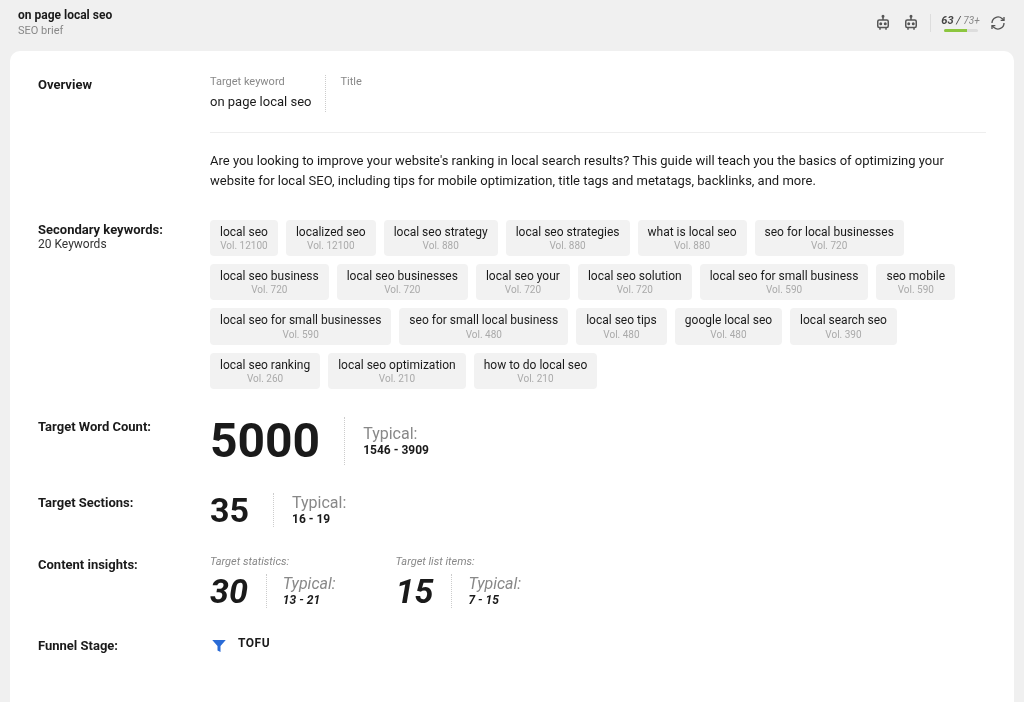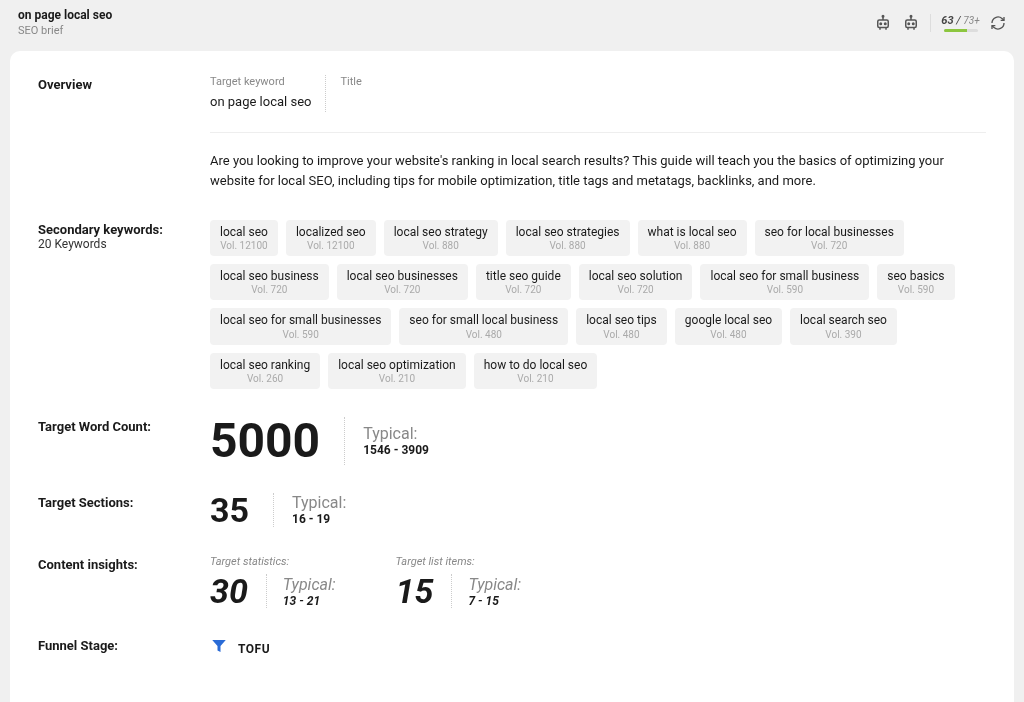--- a/index.html
+++ b/index.html
@@ -100,24 +100,24 @@
       border-right: 1px dotted #ccc;
     }
     .metric-big.sm { font-size: 34px; }
     .metric-typ { }
     .metric-typ-label { font-size: 16px; color: #888; }
     .metric-typ-val { font-size: 12px; font-weight: 700; color: #1a1a1a; }
 
     .dual-metric { display: flex; gap: 60px; font-style: italic; }
     .dual-metric .metric-group { display: flex; flex-direction: column; gap: 6px; }
     .metric-group-label { font-size: 11px; color: #888; }
-    .metric-group-row { display: flex; align-items: flex-end; gap: 16px; }
+    .metric-group-row { display: flex; align-items: center; gap: 16px; }
     .metric-group-row .metric-big { font-size: 34px; padding-right: 18px; }
 
-    .funnel-wrap { display: flex; align-items: flex-end; gap: 10px; }
+    .funnel-wrap { display: flex; align-items: flex-start; gap: 10px; }
     .funnel-icon { width: 18px; height: 20px; }
     .funnel-name { font-size: 12px; font-weight: 700; letter-spacing: 0.5px; }
   </style>
 </head>
 <body>
 
 <div class="topbar">
   <div class="topbar-left">
     <div class="topbar-title">on page local seo</div>
     <div class="topbar-subtitle">SEO brief</div>
@@ -219,33 +219,33 @@
           </div>
           <div class="chip">
             <span class="chip-label">local seo business</span>
             <span class="chip-vol">Vol. 720</span>
           </div>
           <div class="chip">
             <span class="chip-label">local seo businesses</span>
             <span class="chip-vol">Vol. 720</span>
           </div>
           <div class="chip">
-            <span class="chip-label">title seo guide</span>
+            <span class="chip-label">local seo your</span>
             <span class="chip-vol">Vol. 720</span>
           </div>
           <div class="chip">
             <span class="chip-label">local seo solution</span>
             <span class="chip-vol">Vol. 720</span>
           </div>
           <div class="chip">
             <span class="chip-label">local seo for small business</span>
             <span class="chip-vol">Vol. 590</span>
           </div>
           <div class="chip">
-            <span class="chip-label">seo basics</span>
+            <span class="chip-label">seo mobile</span>
             <span class="chip-vol">Vol. 590</span>
           </div>
           <div class="chip">
             <span class="chip-label">local seo for small businesses</span>
             <span class="chip-vol">Vol. 590</span>
           </div>
           <div class="chip">
             <span class="chip-label">seo for small local business</span>
             <span class="chip-vol">Vol. 480</span>
           </div>

